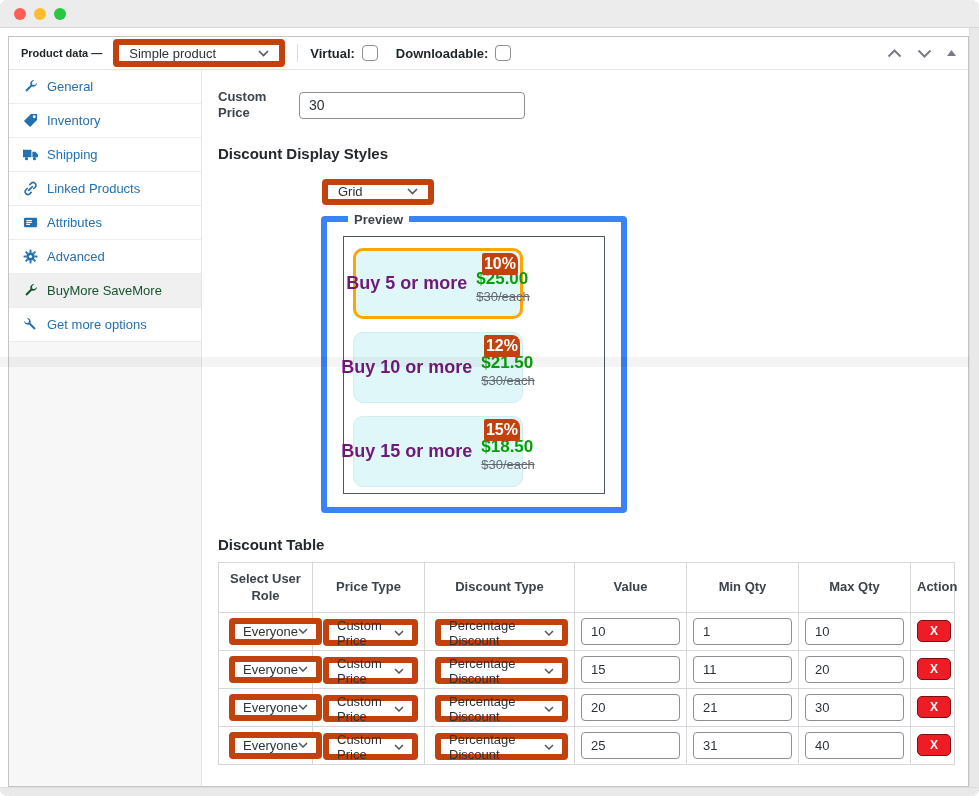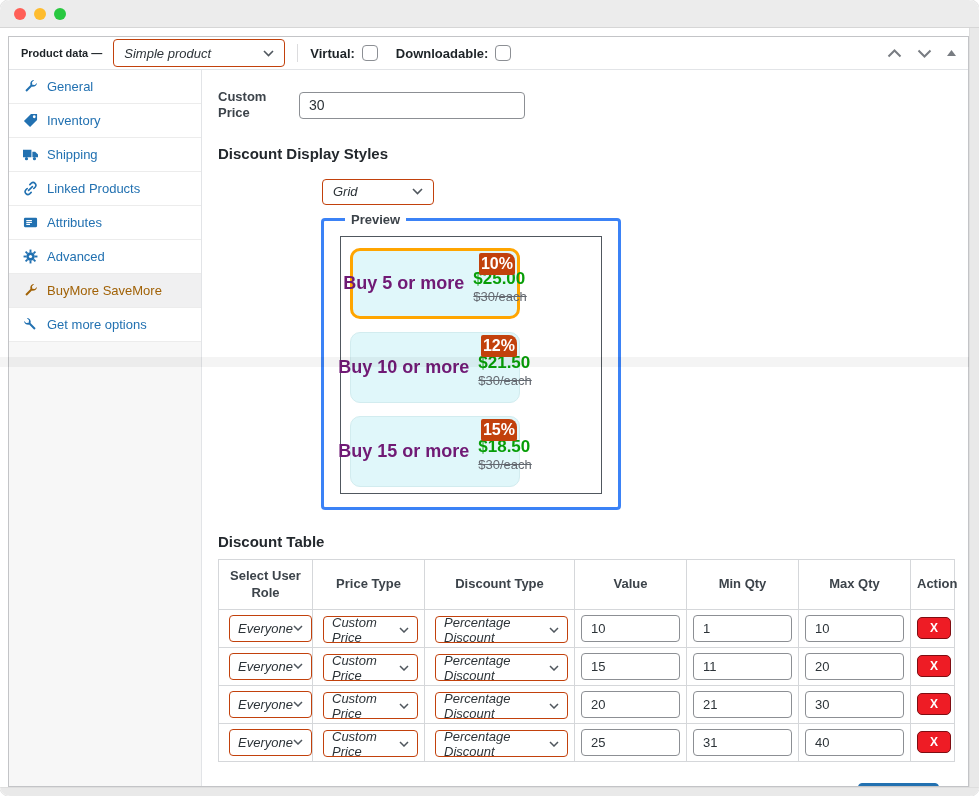--- a/index.html
+++ b/index.html
@@ -22,54 +22,54 @@
   .shadow-band { position:absolute; left:0; right:10px; top:329px; height:10px;
                  background:rgba(0,0,0,0.045); z-index:50; pointer-events:none; }
 
   .panel { position:absolute; left:8px; top:8px; width:961px; height:751px;
            border:1px solid #c3c4c7; background:#fff; display:flex; flex-direction:column; }
 
   .panel-header { height:33px; min-height:33px; display:flex; align-items:center;
                   padding:0 12px; border-bottom:1px solid #e2e4e7; }
   .panel-title { font-size:11px; font-weight:bold; color:#1d2327; margin-right:11px; }
   .wp-select { display:inline-flex; align-items:center; justify-content:space-between;
-               border:1px solid #c2410c; border-radius:4px; background:#fff; color:#2c3338;
-               font-size:13px; padding:0 10px; height:28px; cursor:pointer; gap:0;font-style:italic; }
+               border:6px solid #c2410c; border-radius:4px; background:#fff; color:#2c3338;
+               font-size:13px; padding:0 10px; height:28px; cursor:pointer; gap:0; }
   .product-select { width:172px; }
   .hdr-divider { width:1px; height:18px; background:#dcdcde; margin:0 12px; }
   .hdr-label { font-size:13px; font-weight:bold; color:#1d2327; margin-right:7px; }
   .hdr-check { width:16px; height:16px; appearance:none; -webkit-appearance:none;
                border:1px solid #8c8f94; border-radius:4px; background:#fff;
                margin-right:18px; cursor:pointer; }
   .hdr-actions { margin-left:auto; display:flex; align-items:center; gap:15px; color:#787c82; }
   .icon-btn { background:none; border:none; color:#787c82; display:flex; align-items:center;
               cursor:pointer; padding:0; }
 
   .panel-body { flex:1; display:flex; min-height:0; }
   .sidebar { width:193px; background:#f7f7f7; border-right:1px solid #e2e4e7; }
   .side-item { height:34px; display:flex; align-items:center; gap:9px; padding-left:14px;
                background:#fff; border-bottom:1px solid #ececec; color:#2271b1;
                font-size:13px; cursor:pointer; }
-  .side-item.active { background:#f0f0f1; color:#a16207; }
+  .side-item.active { background:#f0f0f1; color:#14532d; }
   .s-icon { width:15px; height:15px; display:inline-flex; flex:none; }
 
   .main { flex:1; overflow:hidden; }
   .content { padding:16px 0 0 16px; width:737px; }
 
   .field-row { display:flex; align-items:center; margin-top:3px; }
   .field-label { width:81px; font-size:13px; font-weight:bold; color:#3c434a; line-height:1.25; }
   .text-input { height:27px; border:1px solid #8c8f94; border-radius:4px; padding:0 9px;
                 font-size:14px; color:#2c3338; font-family:inherit; background:#fff; }
   .custom-price-input { width:226px; }
 
   .section-heading { font-size:15px; font-weight:bold; color:#23282d; margin-top:23px; }
   .style-select { width:112px; height:26px; margin-top:17px; margin-left:104px; }
 
   .preview-fieldset { margin-top:7px; margin-left:103px; width:297px;
-                      border:3px solid #3b82f6; border-radius:4px; padding:4px 16px 13px; }
+                      border:6px solid #3b82f6; border-radius:4px; padding:4px 16px 13px; }
   .preview-fieldset legend { font-size:13px; font-weight:bold; color:#3c434a; padding:0 6px; margin-left:5px; }
   .preview-box { margin-top:5px; width:262px; height:258px; border:1px solid #50575e;
                  padding:11px 9px; background:#fff; }
   .dcard { position:relative; width:170px; height:71px; margin-bottom:13px;
            background:#e0f7fa; border:1px solid #d2ecef; border-radius:10px;
            display:flex; align-items:center; justify-content:center; gap:9px; }
   .dcard.highlighted { border:3px solid #ffa500; }
   .dcard-label { font-size:18px; font-weight:bold; color:#701a75; white-space:nowrap; }
   .dcard-prices { display:flex; flex-direction:column; align-items:flex-start; margin-top:7px; }
   .dcard-price { font-size:17px; font-weight:bold; color:#089e08; }

